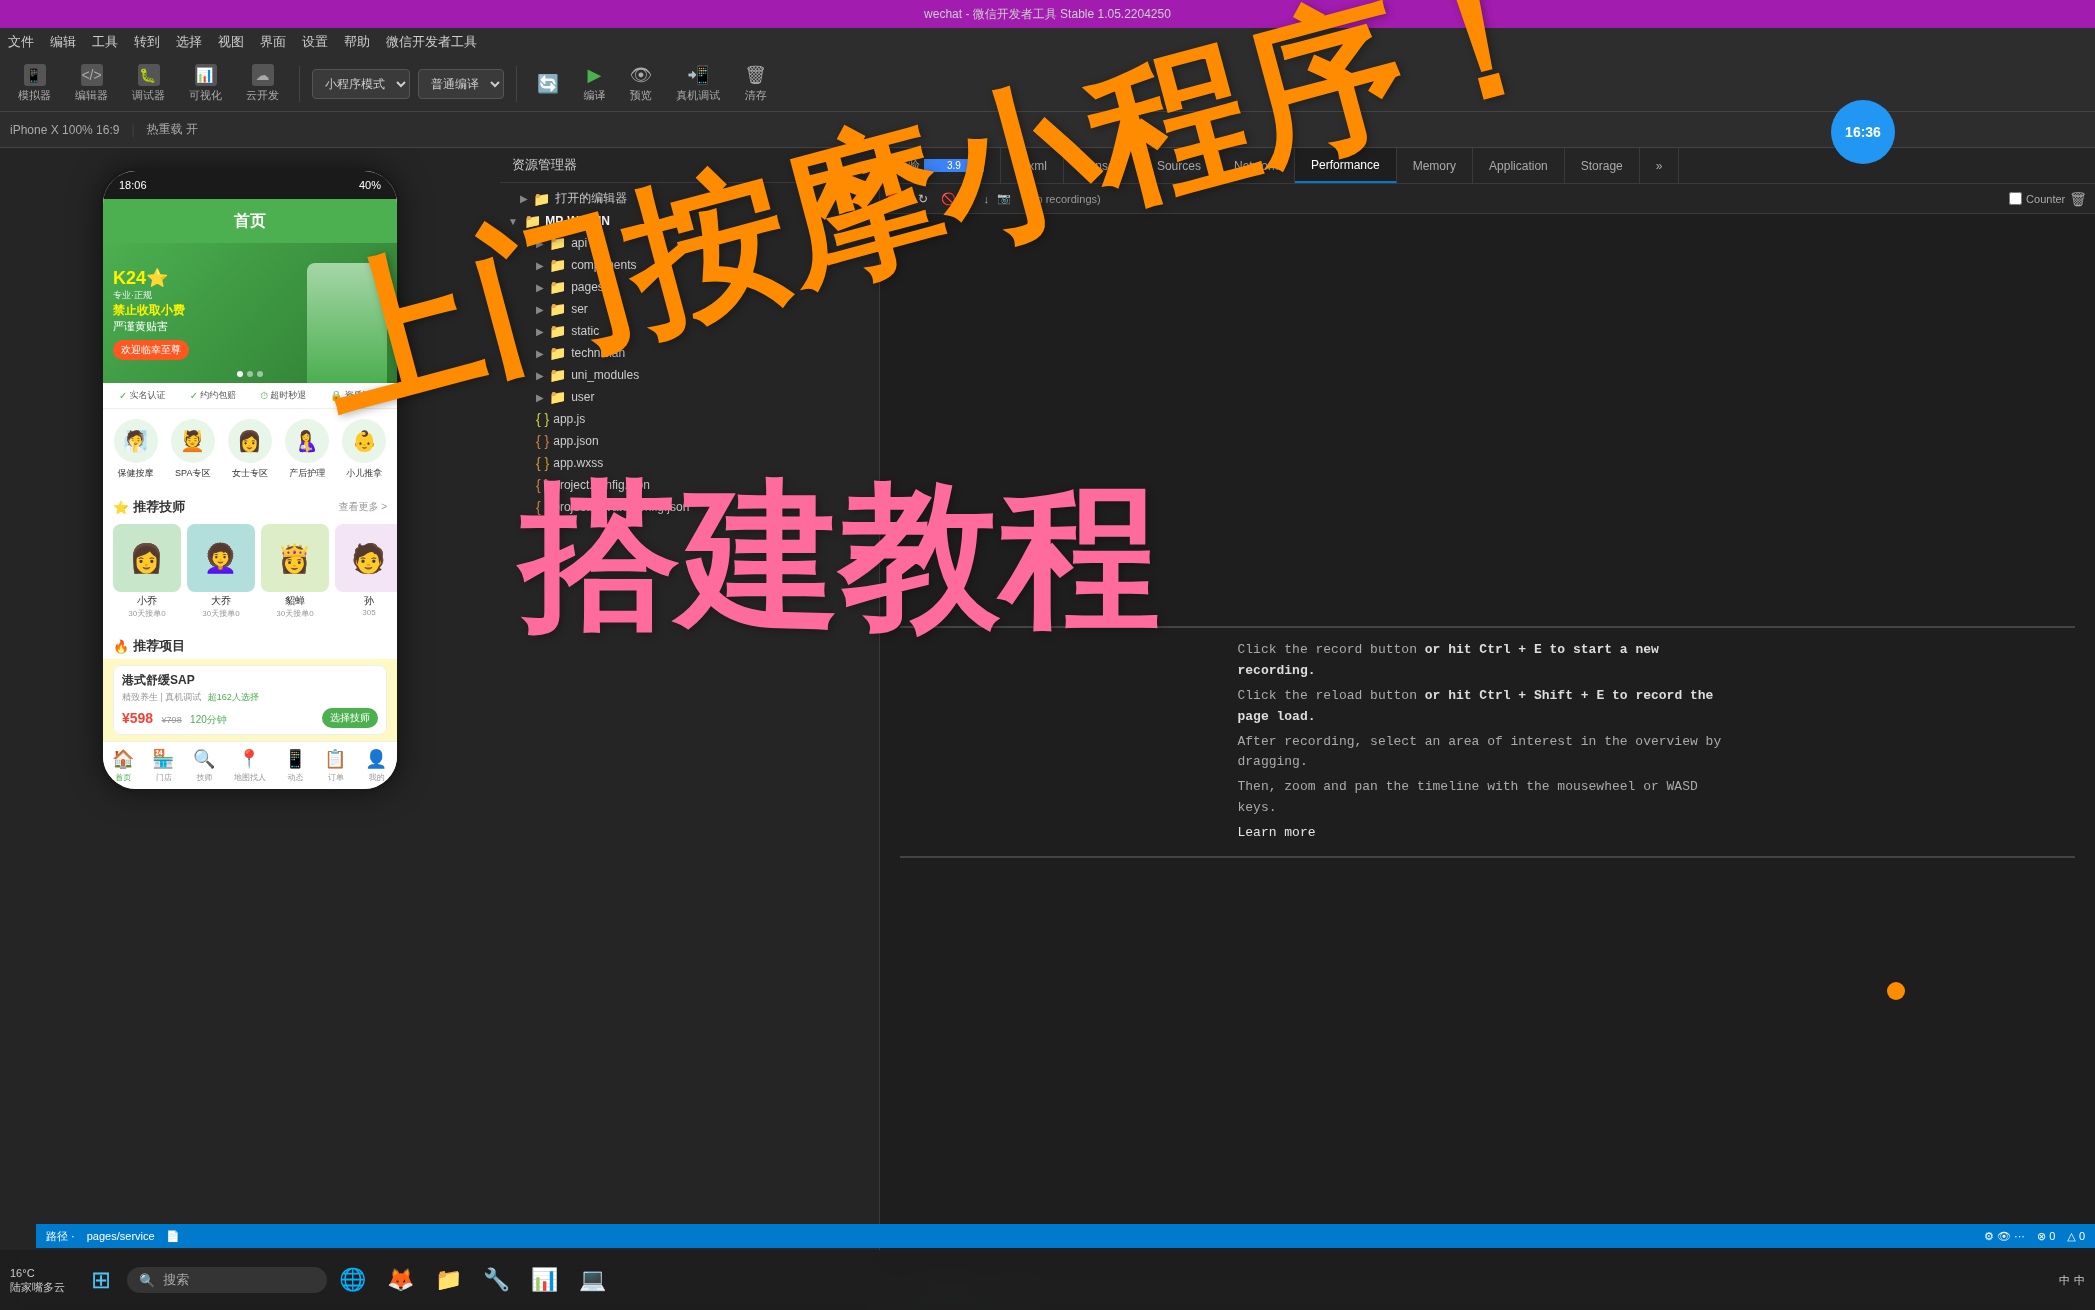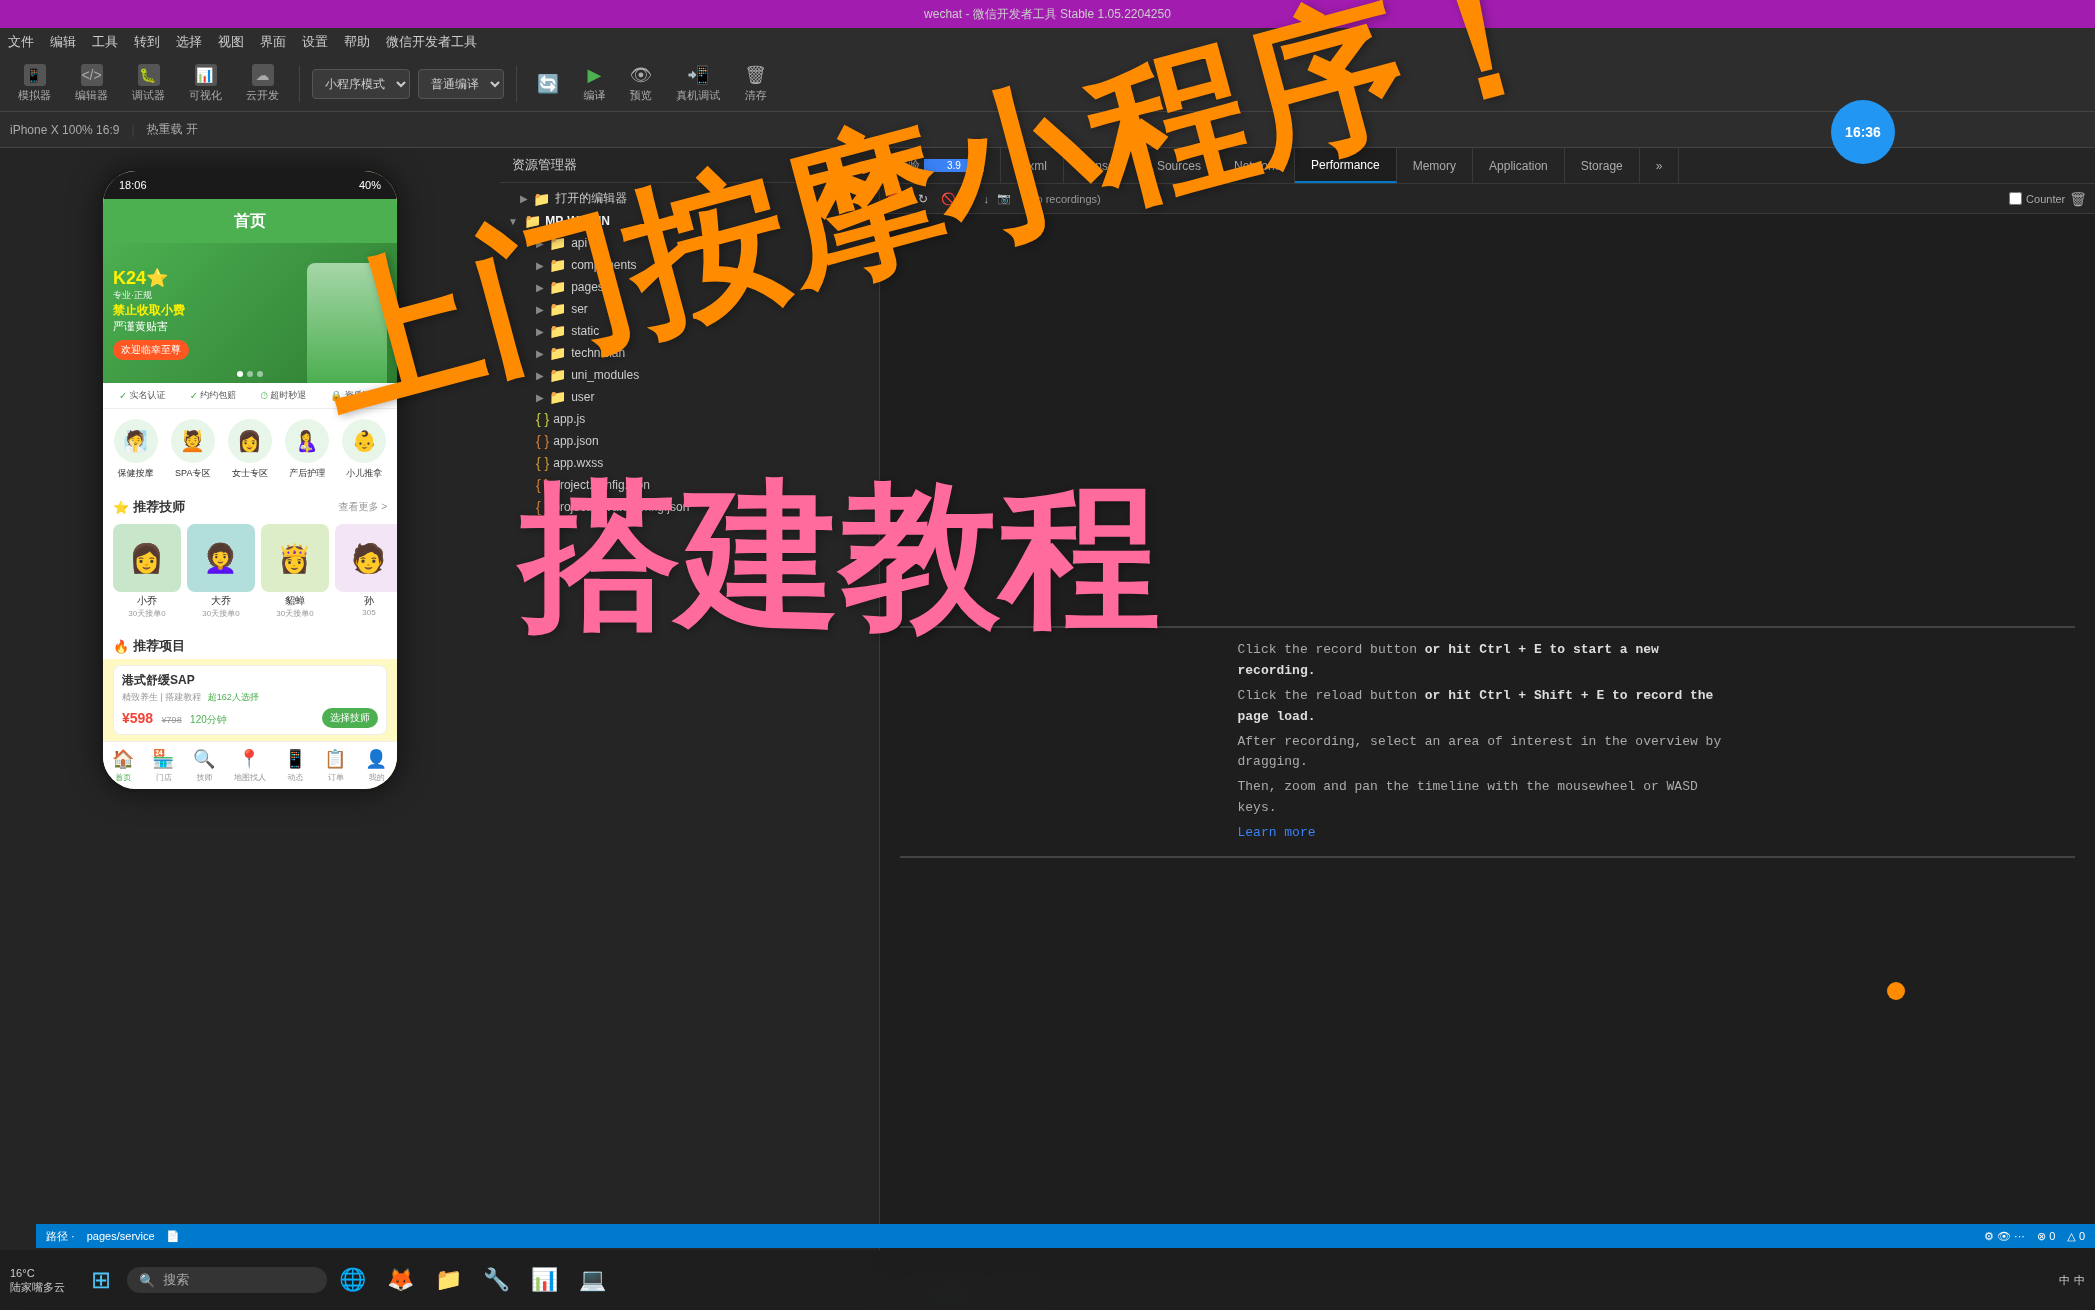--- a/index.html
+++ b/index.html
@@ -560,21 +560,21 @@
       padding: 20px;
       font-family: Liberation Mono, monospace;
     }
 
     .perf-hint {
       margin: 4px 0;
       line-height: 1.6;
     }
 
     .perf-hint a {
-      color: #3b82f6;
+      color: #e5e5e5;
       text-decoration: none;
     }
 
     .perf-hint strong { color: #ddd; }
 
     .perf-separator {
       width: 100%;
       height: 2px;
       background: #444;
       margin: 8px 0;
@@ -938,21 +938,21 @@
           <span class="section-icon">🔥</span>
           <span>推荐项目</span>
         </div>
       </div>
       <div class="project-card">
         <div class="project-info">
           <div style="display:flex;justify-content:space-between;align-items:center">
             <div>
               <div class="project-name">港式舒缓SAP</div>
               <div class="project-tags">
-                <span>精致养生 | 搭建教程</span>
+                <span>精致养生 | 真机调试</span>
                 <span style="color:#4CAF50;margin-left:4px">超162人选择</span>
               </div>
             </div>
           </div>
           <div class="project-price-row">
             <div>
               <span class="project-price">¥598</span>
               <span class="project-price-old">¥798</span>
               <span style="font-size:10px;color:#4CAF50;margin-left:4px">120分钟</span>
             </div>

